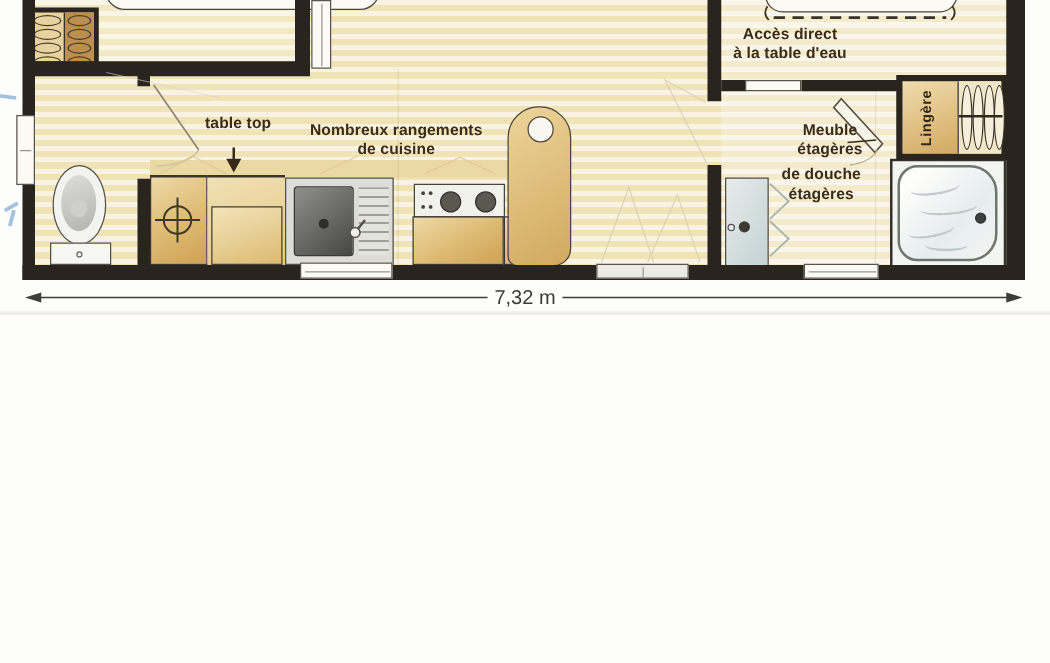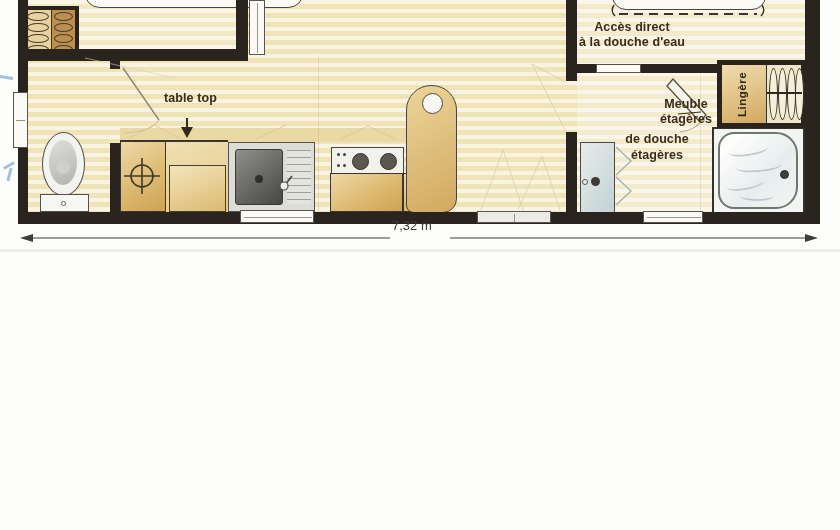--- a/index.html
+++ b/index.html
@@ -22,21 +22,21 @@
   .hang{position:absolute;width:7px;height:50px;border:1.2px solid #3a3126;border-radius:50%;background:#f6efdb;}
   .wave{position:absolute;border-bottom:2px solid #b7c3c9;border-radius:50%;opacity:.85;}
   .burner{position:absolute;width:15px;height:15px;border-radius:50%;background:#5b594f;border:1.5px solid #33312b;}
   .knobdot{position:absolute;width:3px;height:3px;border-radius:50%;background:#44423a;}
   
   .lbl{position:absolute;font-weight:bold;font-size:12.5px;line-height:15px;color:#3a2c17;
        text-align:center;letter-spacing:.1px;z-index:6;}
   #lbl-linen{left:720px;top:66px;width:44px;height:56px;display:flex;align-items:center;justify-content:center;
        writing-mode:vertical-rl;transform:rotate(180deg);font-weight:bold;font-size:11.5px;color:#302718;
        letter-spacing:.5px;z-index:6;}
-  #dim-text{left:392px;top:218px;width:56px;text-align:left;font-size:13px;color:#3b3b38;z-index:6;}
+  #dim-text{left:392px;top:230px;width:56px;text-align:center;font-size:16px;color:#3b3b38;z-index:6;}
   svg{pointer-events:none;}
   .penmark{background:#7ba6d6;opacity:.7;z-index:5;}
 </style>
 </head>
 <body>
 
 <div id="stage">
 
   <div id="floor" class="abs"></div>
   <div class="abs tint" style="left:28px;top:0;width:208px;height:49px;background:rgba(255,255,255,.2);"></div>
@@ -193,25 +193,29 @@
     </g>
     <g stroke="#aab3ad" stroke-width="1.4" fill="none">
       <path d="M616,147 L631,161 L616,175 M616,177 L631,191 L616,205"></path>
     </g>
     <line x1="85" y1="58" x2="175" y2="78" stroke="#d8d3c6" stroke-width="1" opacity=".6"></line>
   </svg>
 
   <div class="lbl" id="lbl-fridge" style="left:118px;top:91px;width:145px;">
     <div>table top</div>
   </div>
+  <div class="lbl" id="lbl-storage" style="left:246px;top:97px;width:142px;">
+    <div>Nombreux rangements</div>
+    <div>de cuisine</div>
+  </div>
   <div class="lbl" id="lbl-access" style="left:560px;top:20px;width:144px;">
     <div>Accès direct</div>
-    <div>à la douche d'eau</div>
-  </div>
-  <div class="lbl" id="lbl-shelf" style="left:636px;top:97px;width:100px;">
+    <div>à la table d'eau</div>
+  </div>
+  <div class="lbl" id="lbl-shelf" style="left:614px;top:97px;width:100px;">
     <div>Meuble</div>
     <div>étagères</div>
   </div>
   <div class="lbl" id="lbl-shower" style="left:594px;top:132px;width:126px;line-height:15.5px;">
     <div>de douche</div>
     <div>étagères</div>
   </div>
   <div id="lbl-linen" class="abs">Lingère</div>
 
   <svg class="abs" style="left:0;top:224px;z-index:5;" width="840" height="36" viewBox="0 0 840 36">

